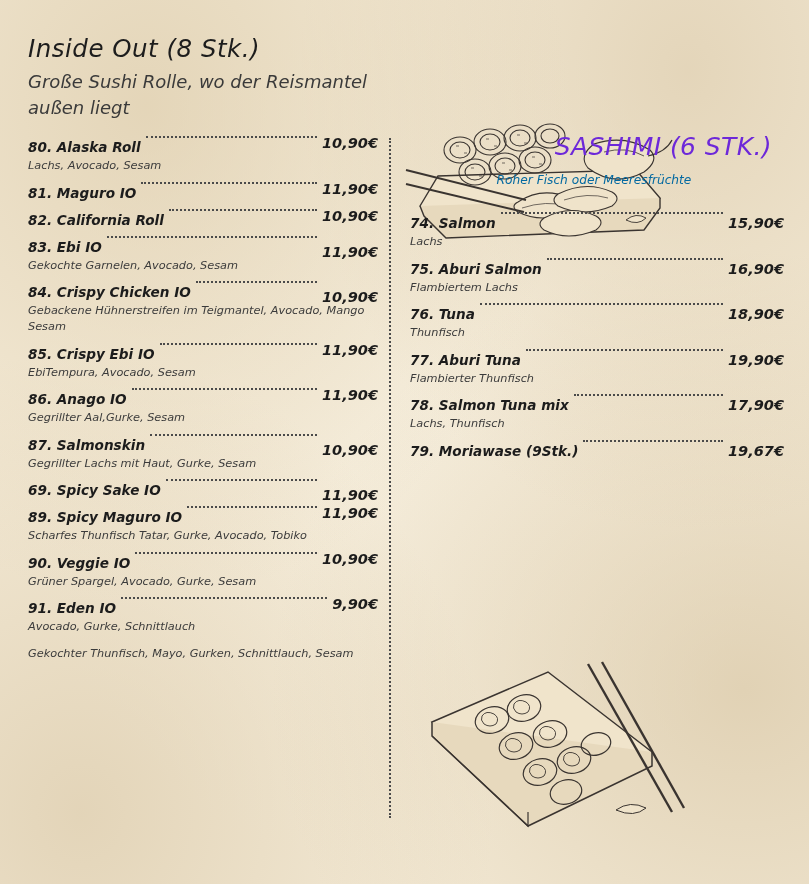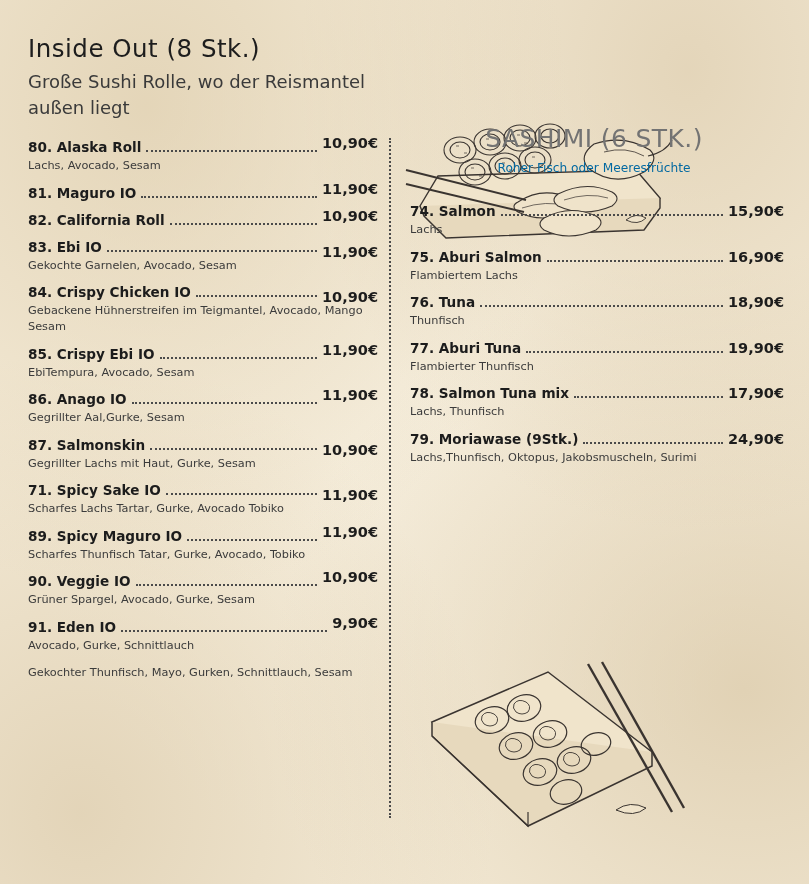--- a/index.html
+++ b/index.html
@@ -24,20 +24,21 @@
       radial-gradient(ellipse at 85% 8%, rgba(207,186,148,0.45) 0%, rgba(207,186,148,0) 40%),
       radial-gradient(ellipse at 92% 78%, rgba(205,184,145,0.5) 0%, rgba(205,184,145,0) 45%),
       radial-gradient(ellipse at 10% 92%, rgba(209,189,152,0.5) 0%, rgba(209,189,152,0) 40%),
       radial-gradient(ellipse at 50% 50%, rgba(247,240,224,0.65) 0%, rgba(240,229,205,0) 70%);
     pointer-events: none;
   }
   .page {
     position: relative;
     width: 809px;
     height: 884px;
+    font-style: italic;
   }
 
   
   .left-col {
     position: absolute;
     left: 28px;
     top: 34px;
     width: 350px;
   }
   .section-title {
@@ -60,21 +61,21 @@
 
   .items {
     margin-top: 18px;
   }
   .item {
     position: relative;
     margin-bottom: 11px;
   }
   .item-line {
     display: flex;
-    align-items: flex-end;
+    align-items: flex-start;
     width: 100%;
   }
   .item-name {
     font-size: 13.6px;
     font-weight: bold;
     color: #1c1c1c;
     white-space: nowrap;
   }
   .dots {
     flex: 1 1 auto;
@@ -112,23 +113,23 @@
 
   
   .right-col {
     position: absolute;
     left: 404px;
     top: 120px;
     width: 380px;
   }
   .sashimi-title {
     font-size: 25px;
-    text-align: center;
-    color: #737373;
-    margin: 4px;
+    text-align: right;
+    color: #6d28d9;
+    margin: 12px;
     font-weight: 400;
     letter-spacing: 0.4px;
   }
   .sashimi-sub {
     font-size: 12.2px;
     text-align: center;
     color: #0369a1;
     margin: 8px 0 0 0;
   }
   .right-items {
@@ -230,25 +231,24 @@
         <div class="item-line">
           <span class="item-name">87. Salmonskin</span>
           <span class="dots"></span>
           <span class="item-price p-dn">10,90€</span>
         </div>
         <div class="item-desc">Gegrillter Lachs mit Haut, Gurke, Sesam</div>
       </div>
 
       <div class="item">
         <div class="item-line">
-          <span class="item-name">71. Spicy Sake IO</span>
+          <span class="item-name">69. Spicy Sake IO</span>
           <span class="dots"></span>
           <span class="item-price p-dn">11,90€</span>
         </div>
-        <div class="item-desc">Scharfes Lachs Tartar, Gurke, Avocado Tobiko</div>
       </div>
 
       <div class="item">
         <div class="item-line">
           <span class="item-name">89. Spicy Maguro IO</span>
           <span class="dots"></span>
           <span class="item-price p-up">11,90€</span>
         </div>
         <div class="item-desc">Scharfes Thunfisch Tatar, Gurke, Avocado, Tobiko</div>
       </div>
@@ -375,23 +375,22 @@
           <span class="dots"></span>
           <span class="item-price">17,90€</span>
         </div>
         <div class="item-desc">Lachs, Thunfisch</div>
       </div>
 
       <div class="item">
         <div class="item-line">
           <span class="item-name">79. Moriawase (9Stk.)</span>
           <span class="dots"></span>
-          <span class="item-price">24,90€</span>
-        </div>
-        <div class="item-desc">Lachs,Thunfisch, Oktopus, Jakobsmuscheln, Surimi</div>
+          <span class="item-price">19,67€</span>
+        </div>
       </div>
 
     </div>
   </div>
 
   <div class="illo illo-bottom">
     <svg viewBox="0 0 270 215" width="270" height="215" fill="none" stroke="#3a3430" stroke-width="1.2">
 
       <path d="M12 62 L128 12 L232 92 L108 152 Z" fill="#f0e4cb" stroke="#3a3430" stroke-width="1.5"></path>
       <path d="M12 62 L12 76 L108 166 L232 106 L232 92" fill="#e7d9bd" stroke="#3a3430" stroke-width="1.5"></path>

